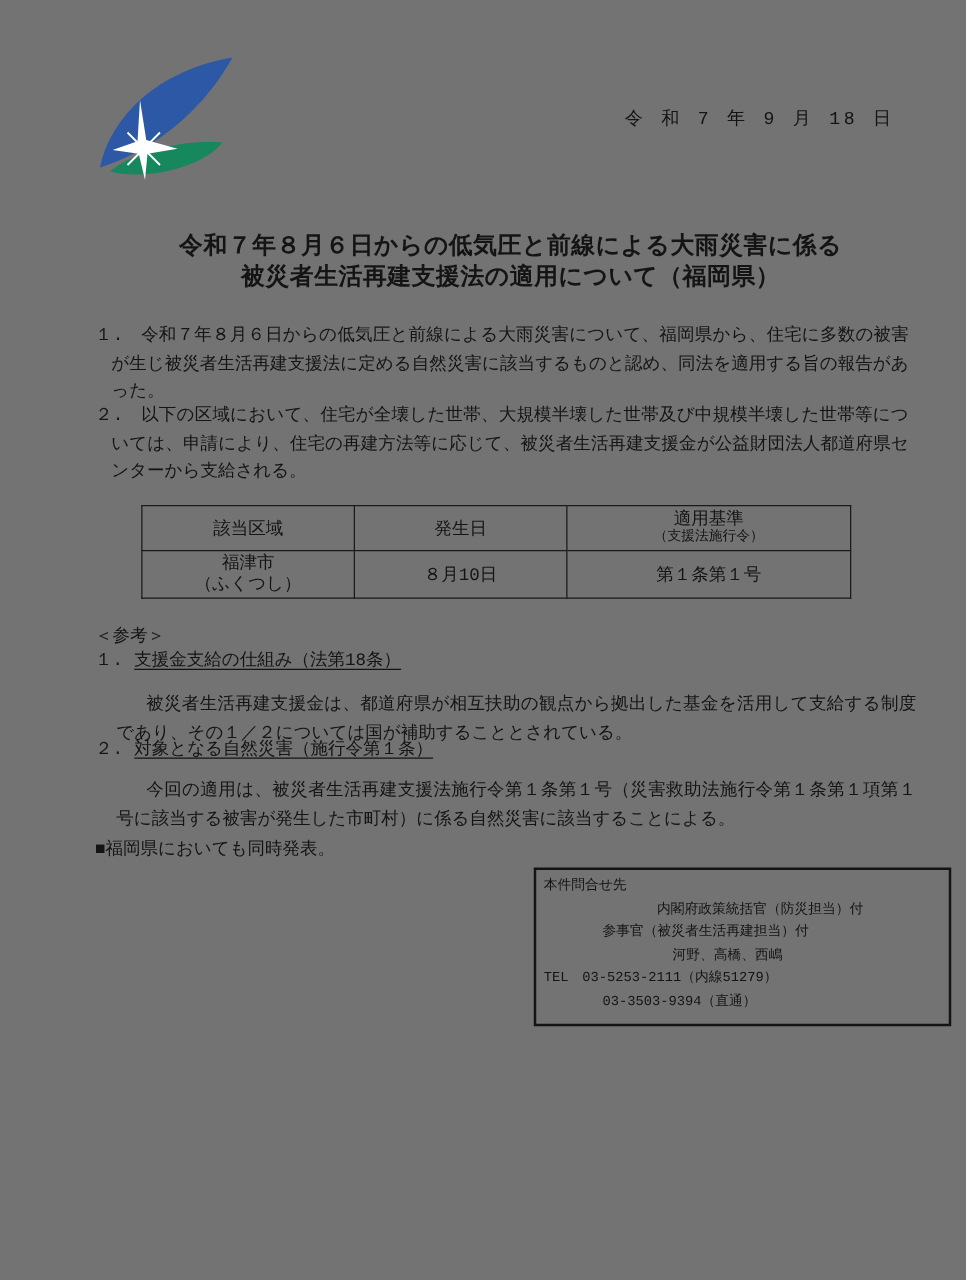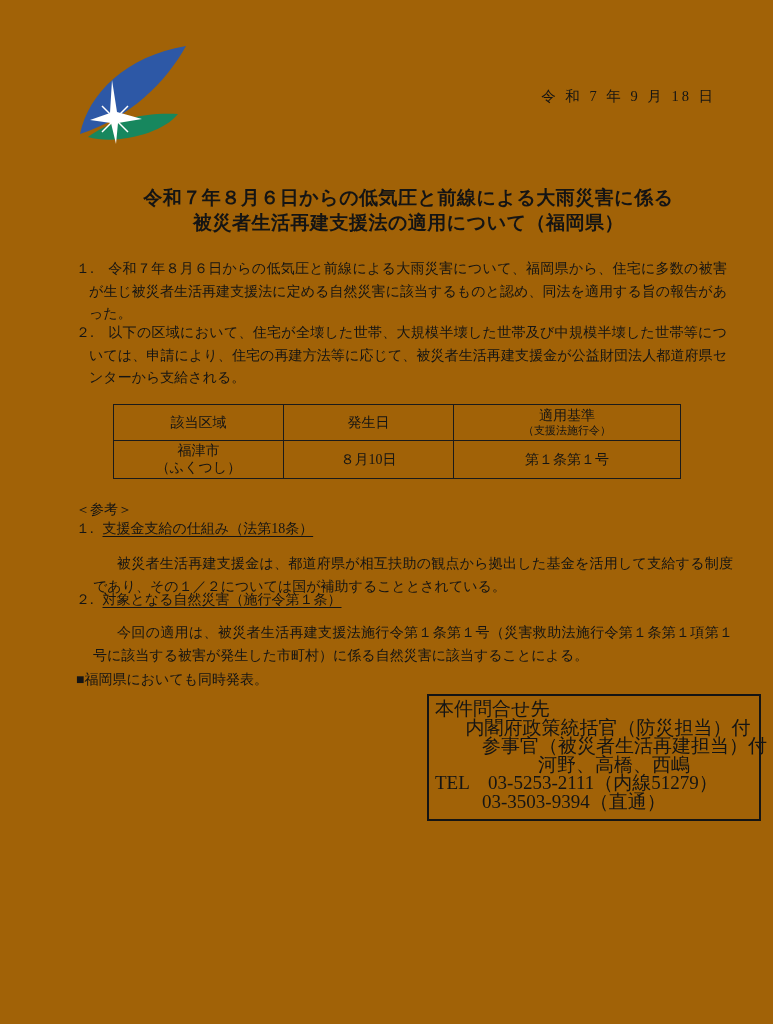--- a/index.html
+++ b/index.html
@@ -1,20 +1,20 @@
 <!DOCTYPE html>
 <html lang="ja"><head>
 <meta charset="utf-8">
 <style>
   html,body{margin:0;padding:0;background:#ffffff;}
   .page{
     position:relative;
     width:773px;height:1024px;
-    background:#a16207;
-    font-family:Liberation Serif, serif;
+    background:#737373;
+    font-family:Liberation Mono, monospace;
     color:#141414;
     overflow:hidden;
   }
   
   .logo{position:absolute;left:78px;top:40px;}
   
   .hdr{position:absolute;top:82px;right:57px;text-align:left;}
   .hdr-date{font-size:14.5px;line-height:28px;letter-spacing:3px;white-space:nowrap;}
   .hdr-issuer{font-size:14.5px;line-height:28px;letter-spacing:1.5px;white-space:nowrap;}
   
@@ -61,21 +61,21 @@
   }
   #refb1{top:540px;}
   #refb2{top:609px;}
   
   .notice{position:absolute;left:76px;top:669px;font-size:14px;line-height:22px;}
   
   .contact{
     position:absolute;left:427px;top:694px;width:334px;min-height:119px;
     box-sizing:border-box;border:2px solid #141414;
     padding:4px 6px 7px 6px;
-    font-size:19px;line-height:18.6px;
+    font-size:11px;line-height:18.6px;
   }
   .contact div{white-space:nowrap;}
   .c2{padding-left:28px;text-align:center;}
   .c3{padding-left:47px;}
   .c4{padding-left:103px;}
   .c6{padding-left:47px;}
 </style>
 </head>
 <body>
 

